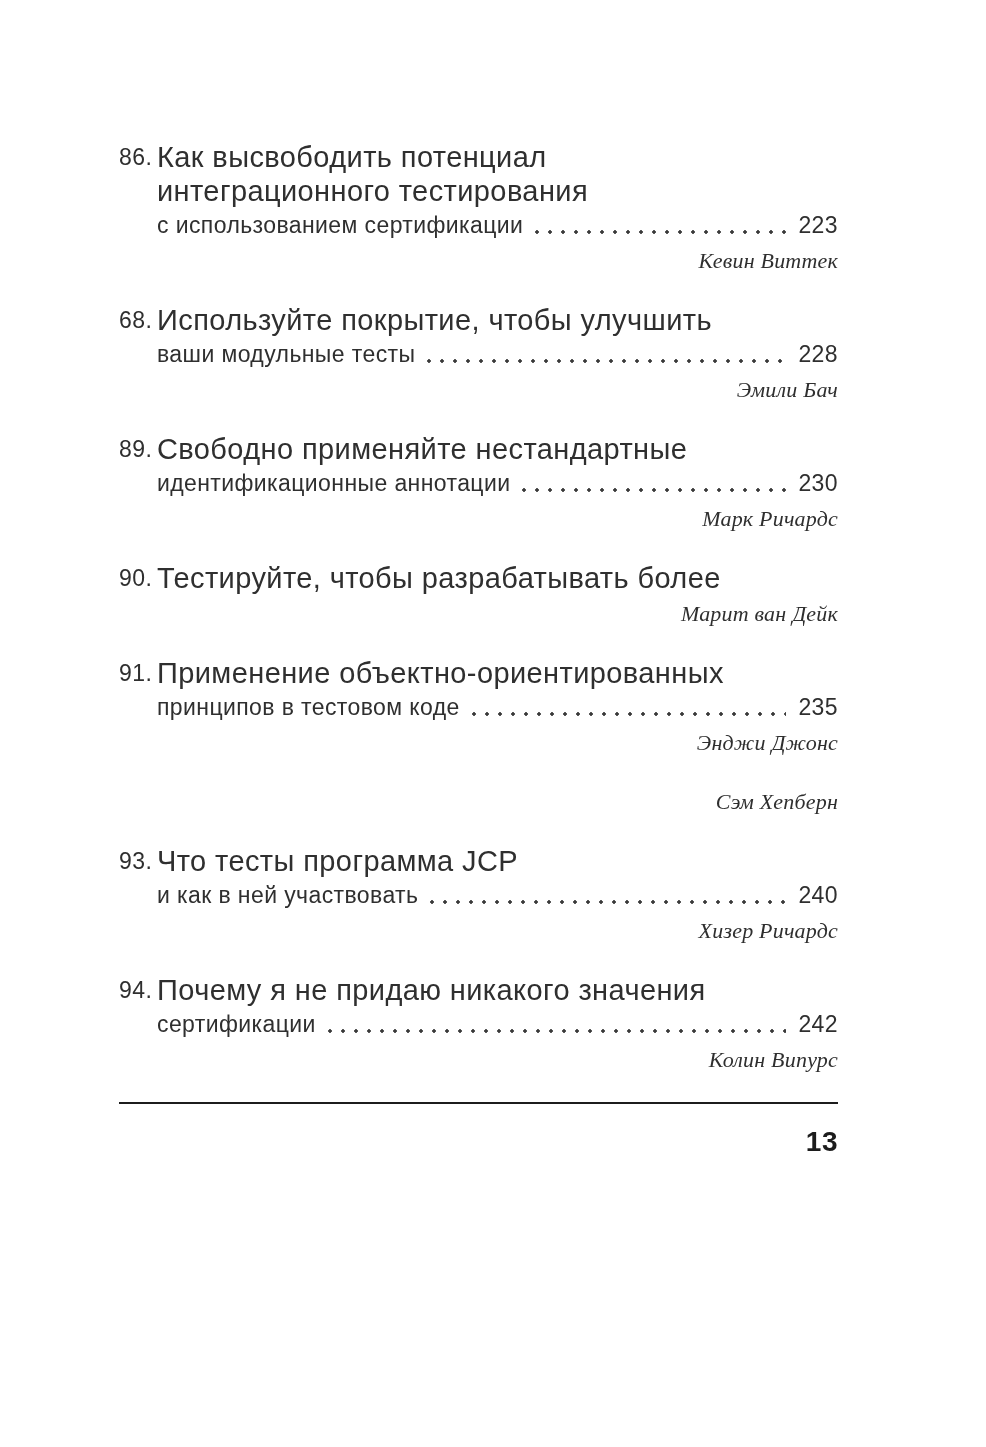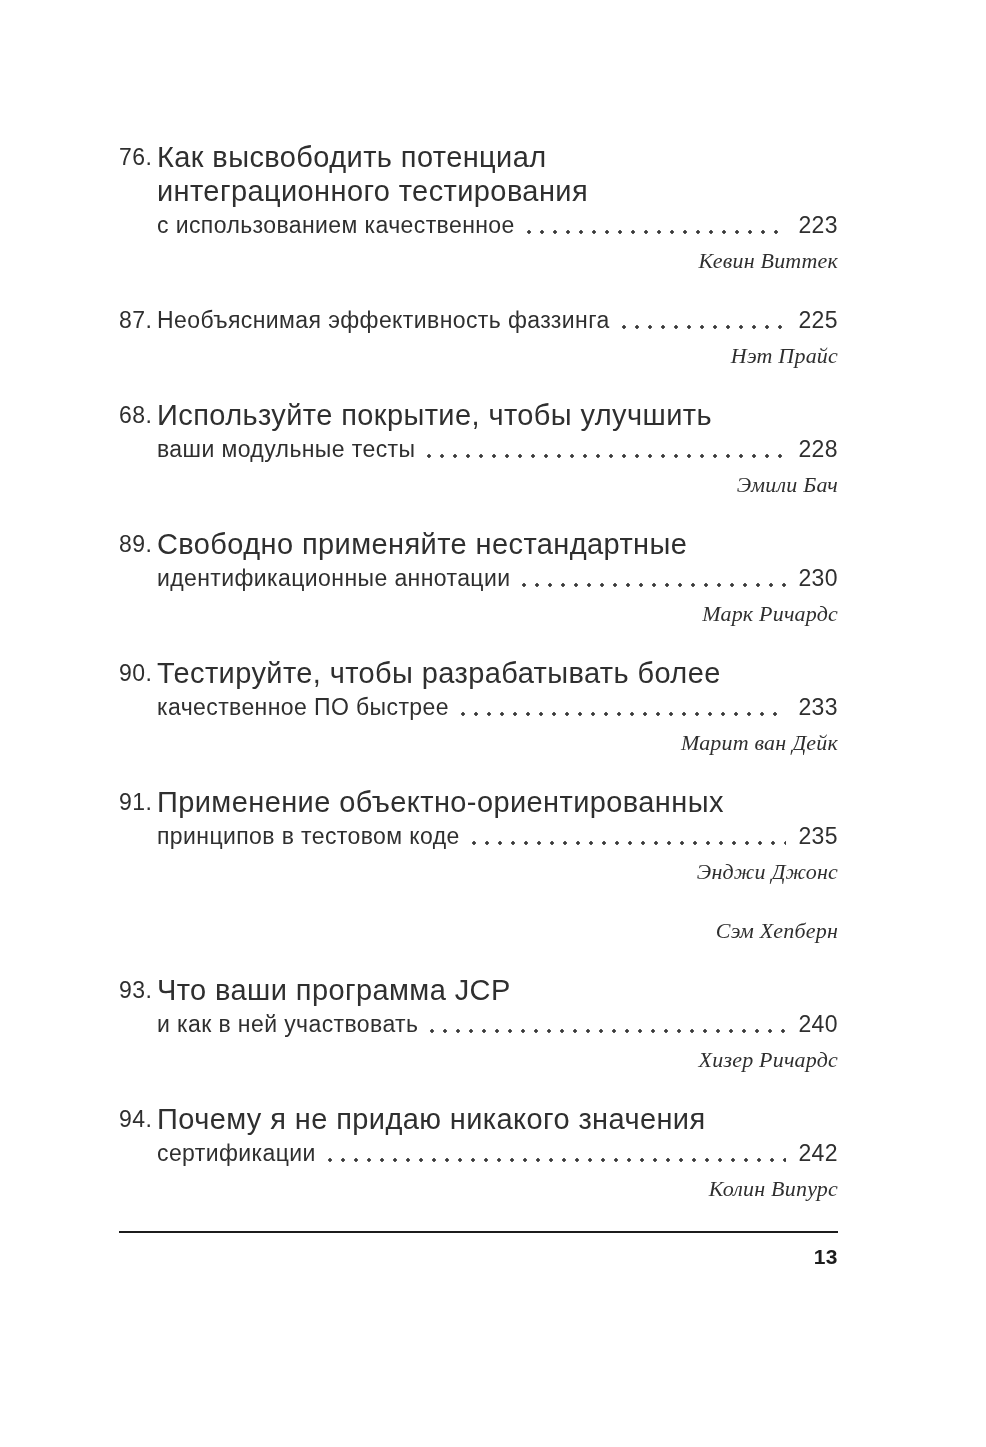--- a/index.html
+++ b/index.html
@@ -81,63 +81,50 @@
     text-align: right;
   }
   .footer-rule {
     margin-top: 20px;
     border: none;
     border-top: 2px solid var(--rule-color, #1c1c1c);
     width: 100%;
     height: 0;
   }
   .footer-page {
-    margin-top: 10px;
+    margin-top: 24px;
     text-align: right;
     font-weight: bold;
-    font-size: 21px;
+    font-size: 28px;
     line-height: 28px;
     color: var(--rule-color, #1c1c1c);
     letter-spacing: 0.5px;
   }
 </style>
 </head>
 <body>
 
 <div class="page">
   <div class="toc-list">
   <div class="entry">
     <div class="entry-row">
-      <span class="num">76.</span>
+      <span class="num">86.</span>
       <div class="title-block">
         <div class="title-line">Как высвободить потенциал</div>
             <div class="title-line">интеграционного тестирования</div>
             <div class="last-line">
-          <span class="title-text">с использованием качественное</span>
+          <span class="title-text">с использованием сертификации</span>
           <span class="dots"></span>
           <span class="pagenum">223</span>
         </div>
       </div>
     </div>
     <div class="author">Кевин Виттек</div>
   </div>
 
-  <div class="entry">
-    <div class="entry-row">
-      <span class="num">87.</span>
-      <div class="title-block">
-        <div class="last-line">
-          <span class="title-text">Необъяснимая эффективность фаззинга</span>
-          <span class="dots"></span>
-          <span class="pagenum">225</span>
-        </div>
-      </div>
-    </div>
-    <div class="author">Нэт Прайс</div>
-  </div>
 
   <div class="entry">
     <div class="entry-row">
       <span class="num">68.</span>
       <div class="title-block">
         <div class="title-line">Используйте покрытие, чтобы улучшить</div>
             <div class="last-line">
           <span class="title-text">ваши модульные тесты</span>
           <span class="dots"></span>
           <span class="pagenum">228</span>
@@ -160,25 +147,20 @@
       </div>
     </div>
     <div class="author">Марк Ричардс</div>
   </div>
 
   <div class="entry">
     <div class="entry-row">
       <span class="num">90.</span>
       <div class="title-block">
         <div class="title-line">Тестируйте, чтобы разрабатывать более</div>
-            <div class="last-line">
-          <span class="title-text">качественное ПО быстрее</span>
-          <span class="dots"></span>
-          <span class="pagenum">233</span>
-        </div>
       </div>
     </div>
     <div class="author">Марит ван Дейк</div>
   </div>
 
   <div class="entry">
     <div class="entry-row">
       <span class="num">91.</span>
       <div class="title-block">
         <div class="title-line">Применение объектно-ориентированных</div>
@@ -193,21 +175,21 @@
   </div>
 
   <div class="entry">
     <div class="author">Сэм Хепберн</div>
   </div>
 
   <div class="entry">
     <div class="entry-row">
       <span class="num">93.</span>
       <div class="title-block">
-        <div class="title-line">Что ваши программа JCP</div>
+        <div class="title-line">Что тесты программа JCP</div>
             <div class="last-line">
           <span class="title-text">и как в ней участвовать</span>
           <span class="dots"></span>
           <span class="pagenum">240</span>
         </div>
       </div>
     </div>
     <div class="author">Хизер Ричардс</div>
   </div>
 

